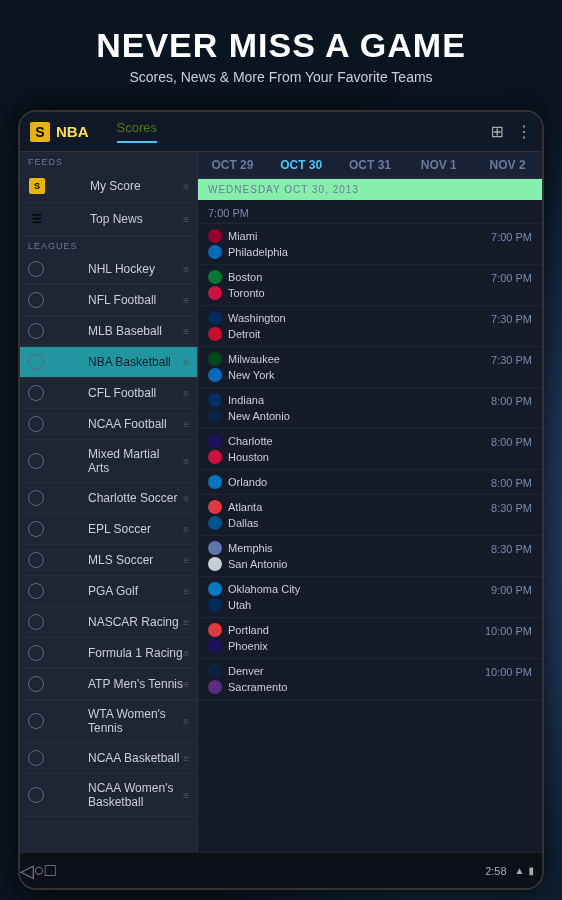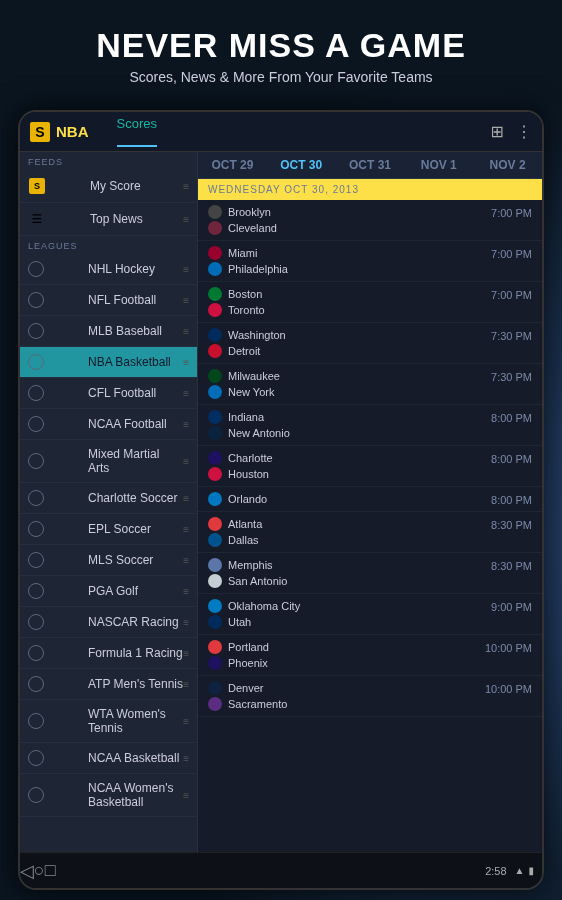--- a/index.html
+++ b/index.html
@@ -100,24 +100,24 @@
     }
 
     .header-title {
       color: #fde047;
       font-size: 15px;
       font-weight: bold;
       margin-right: 28px;
     }
 
     .header-tab {
-      color: #14b8a6;
+      color: #4d7c0f;
       font-size: 13px;
       border-bottom: 2px solid #4fc3f7;
-      padding-bottom: 14px;
+      padding-bottom: 6px;
     }
 
     .header-spacer { flex: 1; }
 
     .header-icon {
       color: #aaa;
       font-size: 16px;
       margin-left: 12px;
     }
 
@@ -246,21 +246,21 @@
     .games-list::-webkit-scrollbar { width: 2px; }
     .games-list::-webkit-scrollbar-track { background: #151b28; }
     .games-list::-webkit-scrollbar-thumb { background: #444; }
 
     .games-day-header {
       padding: 5px 10px;
       font-size: 10px;
       color: #6a7a99;
       text-transform: uppercase;
       letter-spacing: 1px;
-      background: #fde047;
+      background: #86efac;
     }
 
     .game-row {
       display: flex;
       align-items: center;
       padding: 4px 10px;
       border-bottom: 1px solid #1e2535;
     }
 
     .game-teams {
@@ -465,30 +465,20 @@
             </div>
             <div class="date-tab">
               <div class="date-tab-label">NOV 2</div>
             </div>
           </div>
 
         <div class="games-day-header">WEDNESDAY OCT 30, 2013</div>
 
         <div class="games-list" id="games-container">
             <div class="game-row">
-              <div class="game-teams">
-                <div class="team-row">
-                  <div class="team-icon" style="background: rgb(68, 68, 68);"></div>
-                  <span class="team-name">Brooklyn</span>
-                </div>
-                <div class="team-row">
-                  <div class="team-icon" style="background: rgb(111, 38, 61);"></div>
-                  <span class="team-name">Cleveland</span>
-                </div>
-              </div>
               <div class="game-time">7:00 PM</div>
             </div>
             <div class="game-row">
               <div class="game-teams">
                 <div class="team-row">
                   <div class="team-icon" style="background: rgb(152, 0, 46);"></div>
                   <span class="team-name">Miami</span>
                 </div>
                 <div class="team-row">
                   <div class="team-icon" style="background: rgb(0, 107, 182);"></div>

